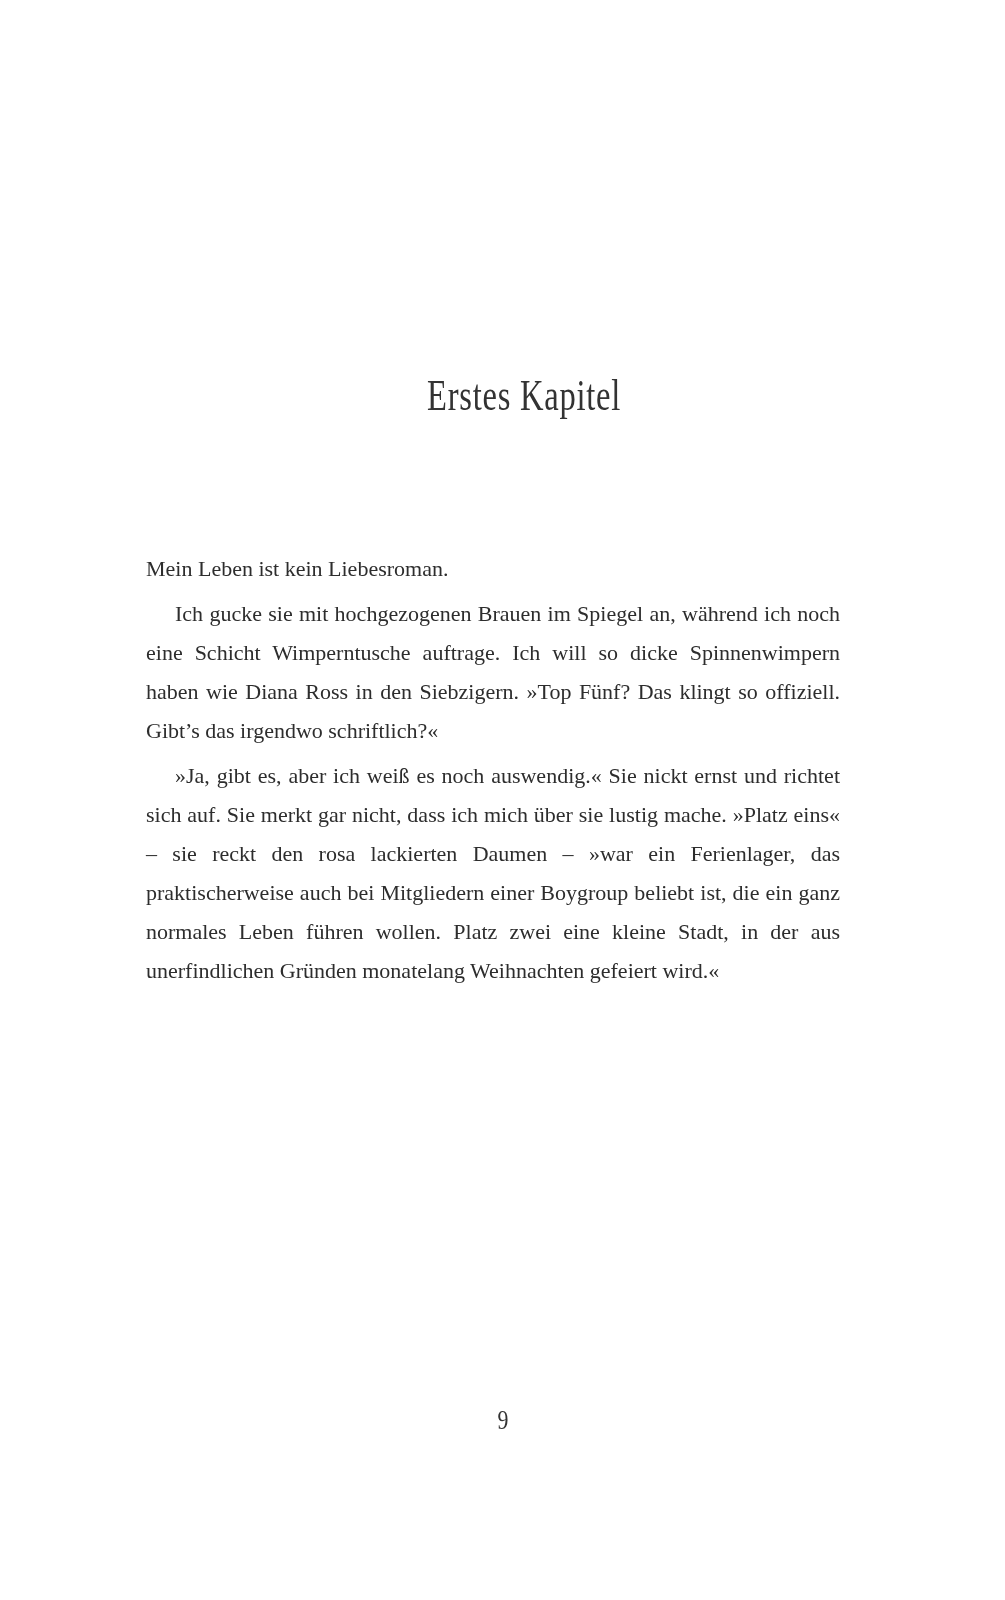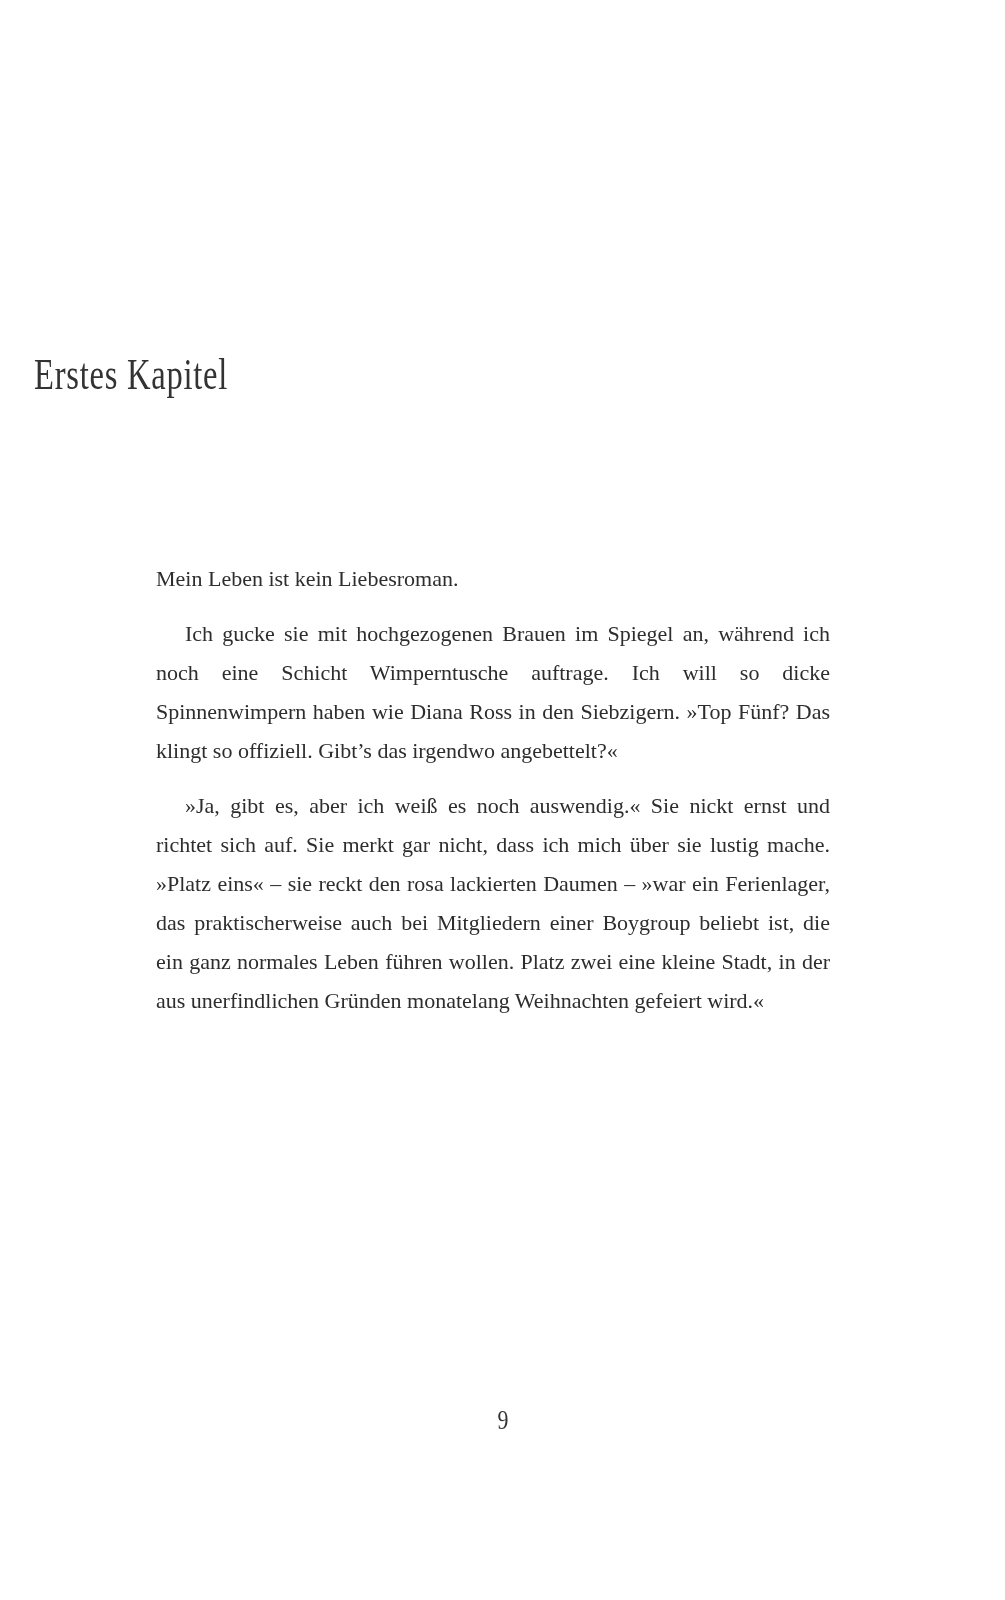--- a/index.html
+++ b/index.html
@@ -11,24 +11,25 @@
     position: relative;
     width: 1005px;
     height: 1600px;
     background: #ffffff;
     overflow: hidden;
     font-family: "Liberation Serif", serif;
     color: #2d2d2d;
   }
   .chapter-title-wrap {
     position: absolute;
-    top: 349px;
+    top: 370px;
     left: 0;
     right: 0;
-    text-align: left;
+    text-align: center;
+    padding-left: 43px;
   }
   .chapter-title {
     display: inline-block;
     font-family: "Liberation Serif", serif;
     font-size: 44px;
     font-weight: 500;
     color: #333333;
     letter-spacing: 1px;
     transform: scaleX(0.74);
     transform-origin: center center;
@@ -39,21 +40,21 @@
     top: 543px;
     left: 140px;
     width: 706px;
     font-size: 22px;
     line-height: 39px;
     text-align: justify;
     hyphens: auto;
     -webkit-hyphens: auto;
   }
   .body-text p {
-    margin: 16px;
+    margin: 6px;
     padding: 0;
   }
   .body-text p.indent {
     text-indent: 29px;
   }
   .page-number-wrap {
     position: absolute;
     top: 1404px;
     left: 0;
     right: 0;
@@ -72,21 +73,21 @@
 <body>
 
 <div class="book-page">
 
   <div class="chapter-title-wrap">
     <span class="chapter-title">Erstes Kapitel</span>
   </div>
 
   <div class="body-text">
     <p>Mein Leben ist kein Liebesroman.</p>
-    <p class="indent">Ich gucke sie mit hochgezogenen Brauen im Spiegel an, während ich noch eine Schicht Wimperntusche auftrage. Ich will so dicke Spinnenwimpern haben wie Diana Ross in den Siebzigern. »Top Fünf? Das klingt so offiziell. Gibt’s das irgendwo angebettelt?«</p>
+    <p class="indent">Ich gucke sie mit hochgezogenen Brauen im Spiegel an, während ich noch eine Schicht Wimperntusche auftrage. Ich will so dicke Spinnenwimpern haben wie Diana Ross in den Siebzigern. »Top Fünf? Das klingt so offiziell. Gibt’s das irgendwo schriftlich?«</p>
     <p class="indent">»Ja, gibt es, aber ich weiß es noch auswendig.« Sie nickt ernst und richtet sich auf. Sie merkt gar nicht, dass ich mich über sie lustig mache. »Platz eins« – sie reckt den rosa lackierten Daumen – »war ein Ferienlager, das praktischerweise auch bei Mitgliedern einer Boygroup beliebt ist, die ein ganz normales Leben führen wollen. Platz zwei eine kleine Stadt, in der aus unerfindlichen Gründen monatelang Weihnachten gefeiert wird.«</p>
   </div>
 
   <div class="page-number-wrap">
     <span class="page-number">9</span>
   </div>
 
 </div>
 
 </body></html>

